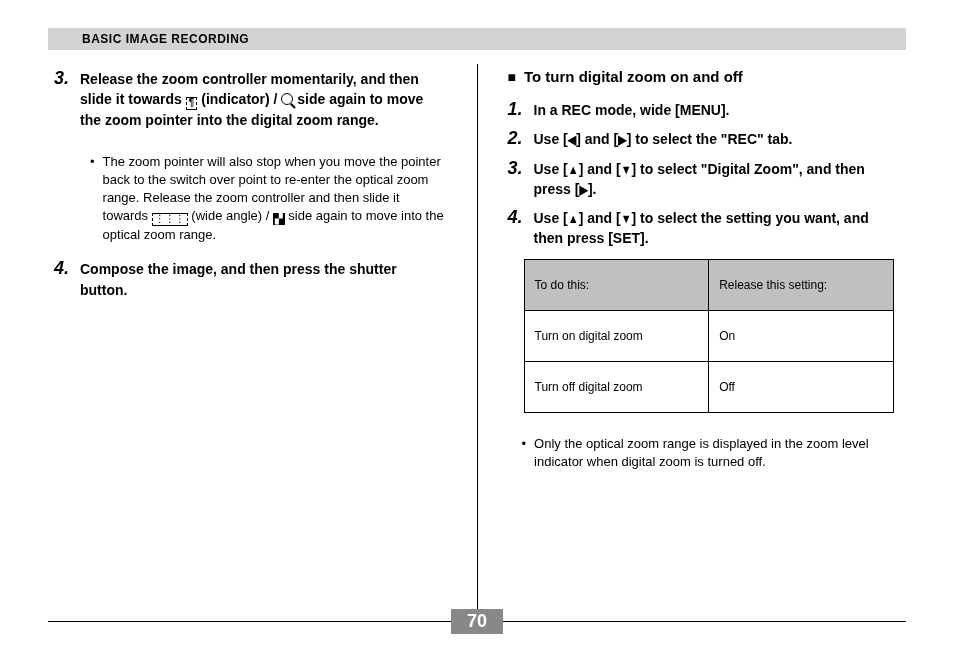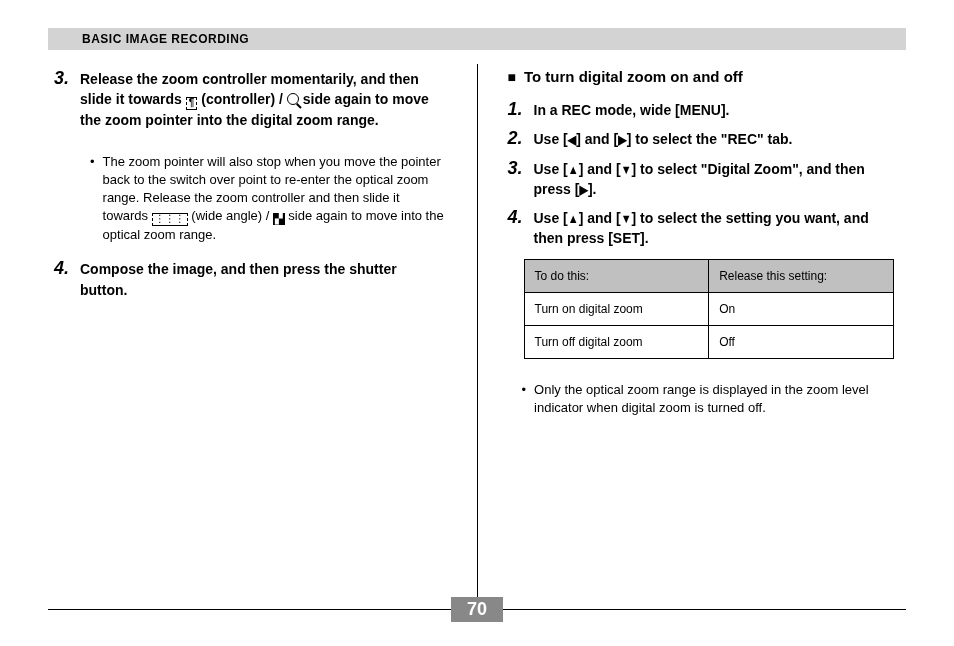--- a/index.html
+++ b/index.html
@@ -102,28 +102,28 @@
   .sq { font-size: 14px; }
   .tri { font-size: 11px; vertical-align: 0; display:inline-block; transform: scaleY(1.15); }
   table.settings {
     border-collapse: collapse;
     margin: 10px 0 8px 16px;
     font-size: 12px;
     width: 370px;
   }
   table.settings th, table.settings td {
     border: 1px solid #000;
-    padding: 9px 10px;
+    padding: 18px 10px;
     text-align: left;
     font-weight: normal;
   }
   table.settings thead td { background: #c0c0c0; }
   .footer {
     position: absolute;
-    left: 48px; right: 48px; bottom: 24px;
+    left: 48px; right: 48px; bottom: 12px;
     display: flex;
     align-items: center;
   }
   .footer-line { flex:1; height:1px; background:#000; }
   .page-number {
     background: #888;
     color: #fff;
     font-weight: bold;
     font-size: 18px;
     padding: 2px 16px;
@@ -138,21 +138,21 @@
 
   <div class="columns">
 
     <div class="col left">
 
       <div class="step">
         <div class="num">3.</div>
         <div class="step-body">
           <span>Release the zoom controller momentarily, and then slide it towards </span>
           <span class="icon-box">¶</span>
-          <span>(controller) / </span>
+          <span>(indicator) / </span>
           <span class="icon-mag"></span>
           <span> side again to move the zoom pointer into the digital zoom range.</span>
         </div>
       </div>
 
       <div class="bullet">
         <div class="bullet-body">
           <span>The zoom pointer will also stop when you move the pointer back to the switch over point to re-enter the optical zoom range. Release the zoom controller and then slide it towards </span>
           <span class="icon-box">⋮⋮⋮</span>
           <span> (wide angle) / </span>

